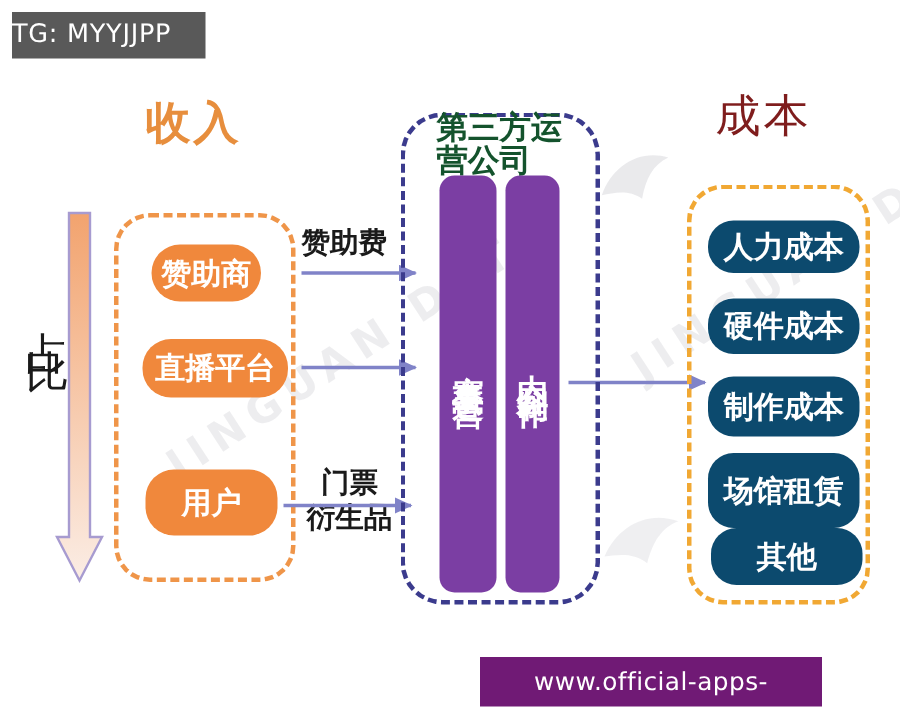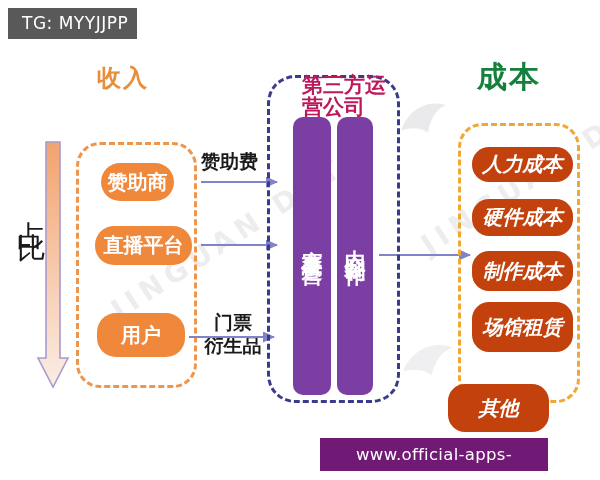--- a/index.html
+++ b/index.html
@@ -19,40 +19,40 @@
   .wm1 { left:90px; top:215px; }
   .wm2 { left:400px; top:150px; }
   .bird { position:absolute; opacity:.55; pointer-events:none; }
   .bird1 { left:396px; top:96px; transform:rotate(-10deg); }
   .bird2 { left:398px; top:336px; transform:rotate(-6deg); }
 
   
   .badge {
     position:absolute; left:8px; top:8px; width:129px; height:31px;
     background:#595959; color:#fff; font-size:17px; line-height:31px;
-    padding-left:14px; letter-spacing:.5px;
+    padding-left:0; letter-spacing:.5px;
   }
   .footer {
     position:absolute; left:320px; top:438px; width:228px; height:33px;
     background:#701a75; color:#fff; font-size:16.5px; line-height:33px;
     text-align:center; letter-spacing:.3px;
   }
 
   
   .h-income {
-    position:absolute; left:97px; top:62px; font-size:24px; font-weight:bold;
+    position:absolute; left:97px; top:62px; font-size:30px; font-weight:bold;
     color:#e78e3d; letter-spacing:2px;
   }
   .h-cost {
-    position:absolute; left:477px; top:57px; font-size:30px; font-weight:bold;
-    color:#15803d; letter-spacing:2px;
+    position:absolute; left:477px; top:57px; font-size:30px; font-weight:normal;
+    color:#7f1d1d; letter-spacing:2px;
   }
   .h-company {
-    position:absolute; left:302px; top:74px; width:92px; font-size:21px;
-    font-weight:bold; color:#be185d; line-height:1.05; word-break:break-all;
+    position:absolute; left:291px; top:74px; width:92px; font-size:21px;
+    font-weight:bold; color:#14532d; line-height:1.05; word-break:break-all;
   }
 
   
   .prop-label {
     position:absolute; left:12px; top:198px; writing-mode:vertical-rl;
     text-orientation:upright; font-size:29px; color:#1a1a1a;
     letter-spacing:12px; font-weight:500;
   }
   .prop-arrow { position:absolute; left:36px; top:140px; }
 
@@ -70,29 +70,29 @@
     border:3px dashed #f1a833; border-radius:24px;
   }
 
   
   .pill {
     position:absolute; display:flex; align-items:center; justify-content:center;
     color:#fff; font-weight:bold; font-size:20px; border-radius:19px;
     white-space:nowrap;
   }
   .pill-orange { background:#f0883c; }
-  .pill-amber  { background:#c2410c; border-radius:17px;font-style:italic; }
+  .pill-amber  { background:#0c4a6e; border-radius:17px; }
   .p-sponsor  { left:101px; top:163px; width:73px;  height:38px; }
   .p-platform { left:95px;  top:226px; width:97px;  height:39px; }
   .p-user     { left:97px;  top:313px; width:88px;  height:44px;text-align:right; }
   .p-labor    { left:472px; top:147px; width:101px; height:35px; }
   .p-hardware { left:472px; top:199px; width:101px; height:37px; }
   .p-prod     { left:472px; top:251px; width:101px; height:40px; }
   .p-venue    { left:472px; top:302px; width:101px; height:50px; }
-  .p-other    { left:448px; top:352px; width:101px; height:48px;margin-top:32px; }
+  .p-other    { left:474px; top:352px; width:101px; height:38px; }
 
   
   .flow-label {
     position:absolute; color:#1a1a1a; font-size:19px; font-weight:600;
     white-space:nowrap;
   }
   .f1 { left:201px; top:149px; }
   .f2 { left:203px; top:213px; }
   .f3 { left:204px; top:311px; width:58px; text-align:center;
         line-height:23px; white-space:normal; }

